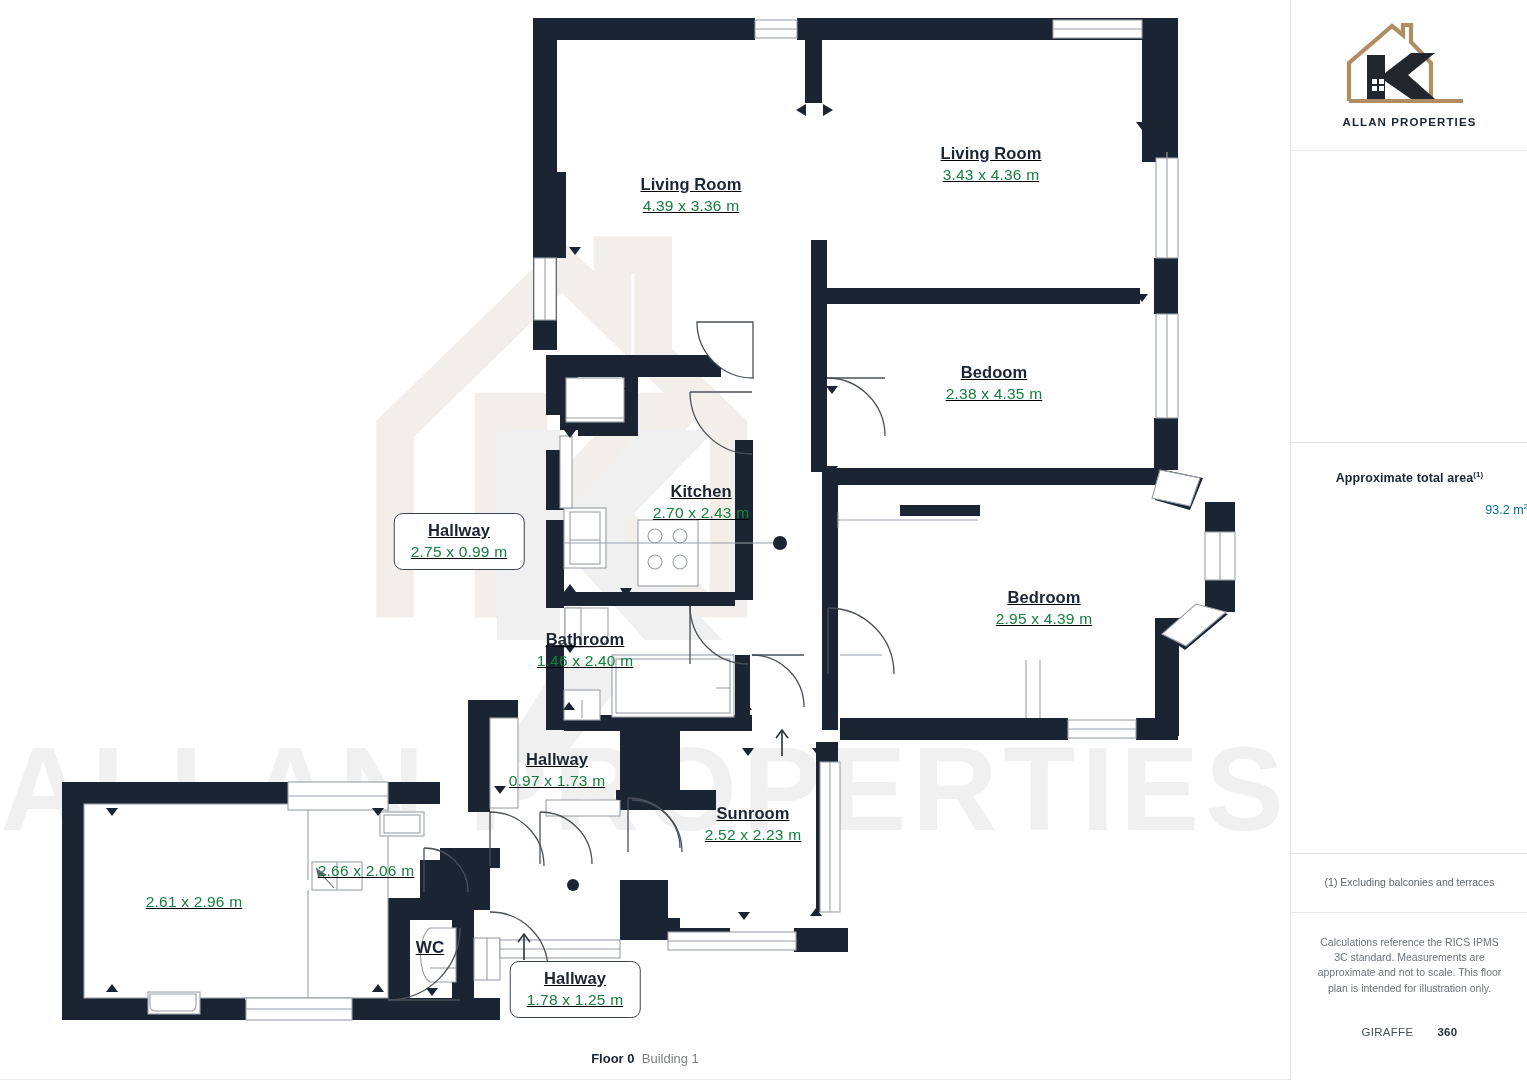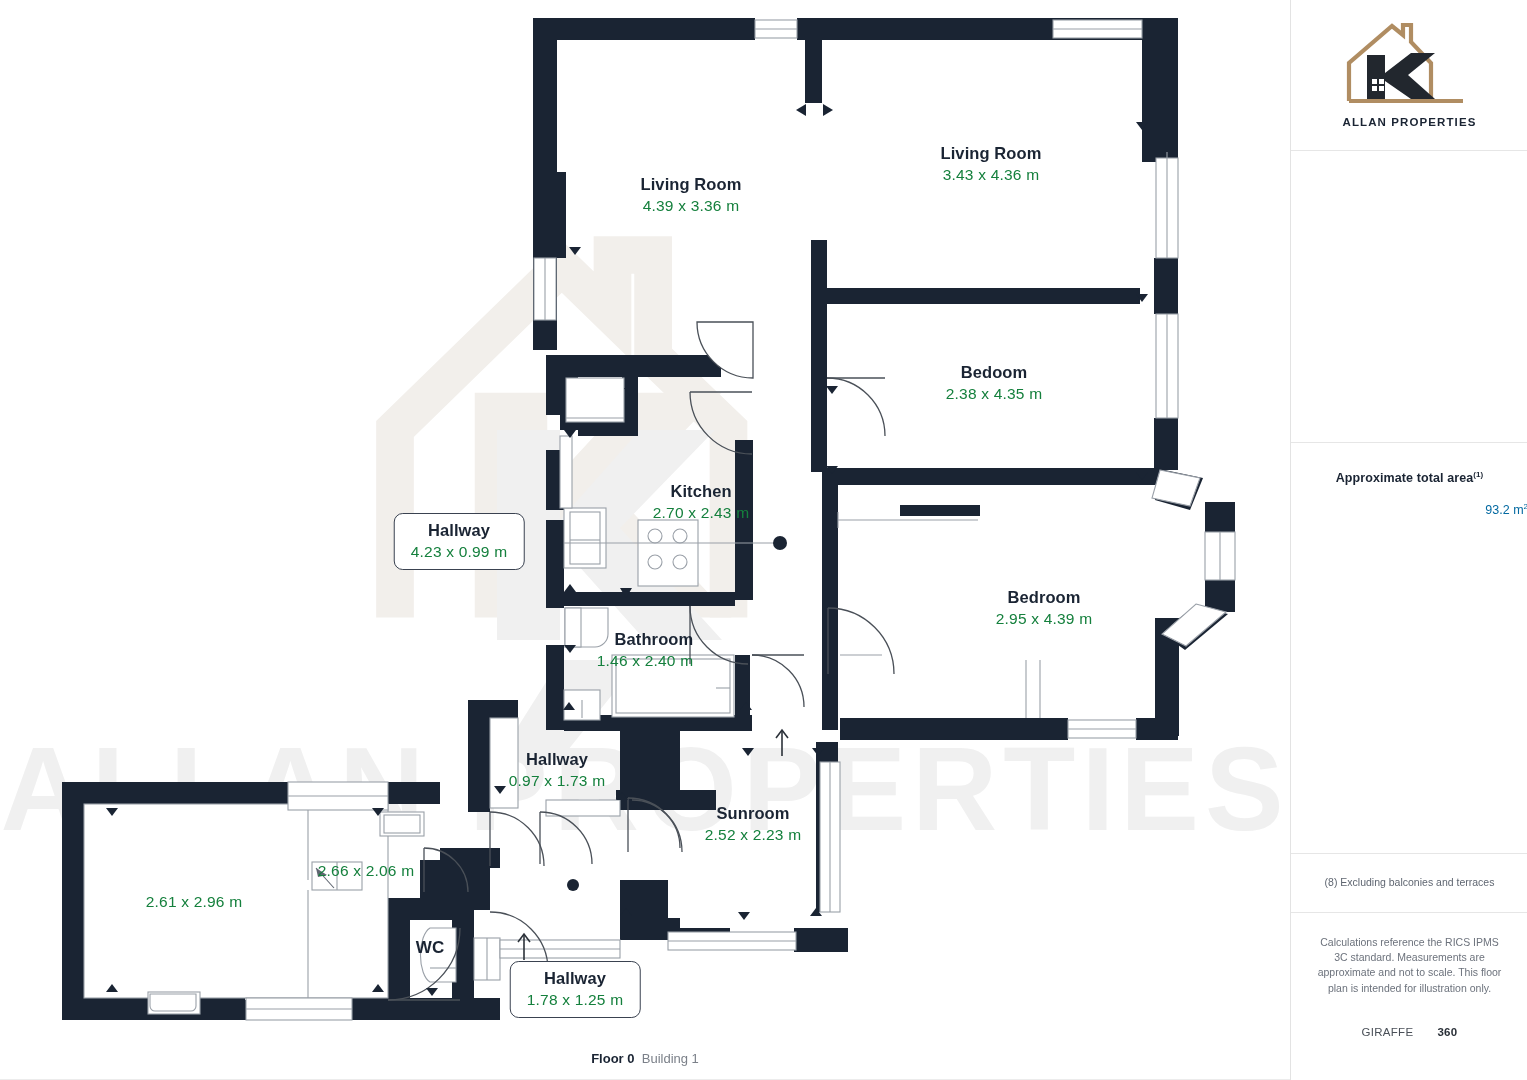--- a/index.html
+++ b/index.html
@@ -84,20 +84,21 @@
   #footer-line {
     position: absolute; left: 0; bottom: 0; width: 1290px; height: 1px; background: #ececec;
   }
 
   
   .rl {
     position: absolute;
     text-align: center;
     white-space: nowrap;
     pointer-events: none;
+    text-decoration: underline;
   }
   .rl .nm { font-size: 16.5px; font-weight: bold; color: #1a2433; letter-spacing: .1px; }
   .rl .dim { font-size: 15.5px; color: #15803d; margin-top: 3px; letter-spacing: .2px; }
   .rl.boxed {
     border: 1.3px solid #3a4250;
     border-radius: 9px;
     background: #ffffff;
     padding: 7px 16px 8px 16px;
   }
   .rl.dim-only .dim { margin-top: 0; }
@@ -400,28 +401,28 @@
   <div class="rl" style="left:1044px; top:588px; transform:translateX(-50%);">
     <div class="nm">Bedroom</div>
     <div class="dim">2.95 x 4.39 m</div>
   </div>
 
   <div class="rl" style="left:655px; top:482px; transform:translateX(-50%);margin-left:46px;">
     <div class="nm">Kitchen</div>
     <div class="dim">2.70 x 2.43 m</div>
   </div>
 
-  <div class="rl" style="left:645px; top:630px; transform:translateX(-50%);text-align:right;">
+  <div class="rl" style="left:585px; top:630px; transform:translateX(-50%);">
     <div class="nm">Bathroom</div>
     <div class="dim">1.46 x 2.40 m</div>
   </div>
 
   <div class="rl boxed" style="left:459px; top:513px; transform:translate(-50%,0);">
     <div class="nm">Hallway</div>
-    <div class="dim">4.23 x 0.99 m</div>
+    <div class="dim">2.75 x 0.99 m</div>
   </div>
 
   <div class="rl" style="left:557px; top:750px; transform:translateX(-50%);">
     <div class="nm">Hallway</div>
     <div class="dim">0.97 x 1.73 m</div>
   </div>
 
   <div class="rl" style="left:753px; top:804px; transform:translateX(-50%);">
     <div class="nm">Sunroom</div>
     <div class="dim">2.52 x 2.23 m</div>
@@ -475,21 +476,21 @@
       <div id="area-title">
         <span>Approximate total area</span><sup>(1)</sup>
       </div>
       <div id="area-value">
         <span>93.2 m</span><sup>2</sup>
       </div>
     </div>
 
     <div class="sb-sep" style="top:853px;"></div>
 
-    <div id="footnote">(8) Excluding balconies and terraces</div>
+    <div id="footnote">(1) Excluding balconies and terraces</div>
 
     <div class="sb-sep" style="top:912px;"></div>
 
     <div id="disclaimer">Calculations reference the RICS IPMS 3C standard. Measurements are approximate and not to scale. This floor plan is intended for illustration only.</div>
 
     <div id="giraffe">
       <span>GIRAFFE</span><b>360</b>
     </div>
   </div>
 

